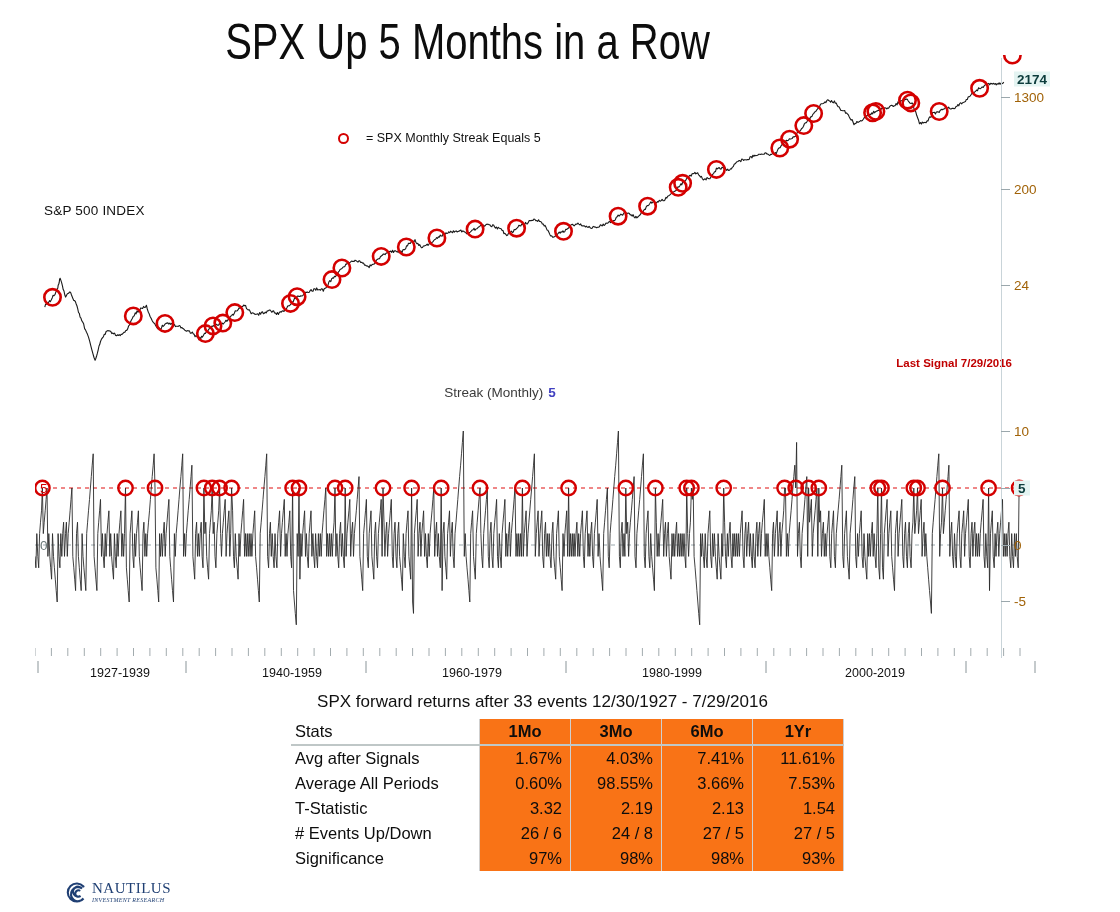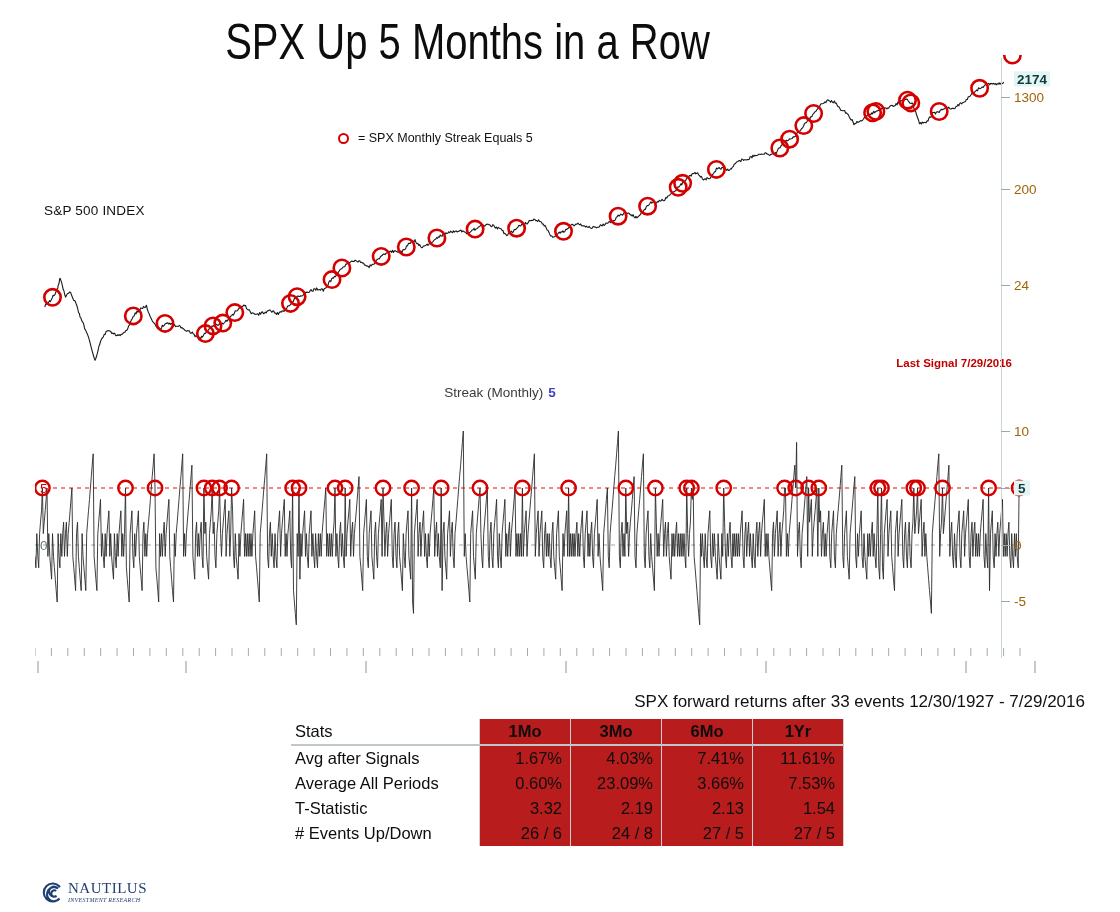--- a/index.html
+++ b/index.html
@@ -8,21 +8,21 @@
 
   #chart-root{position:absolute;left:0;top:0;width:1120px;height:912px;}
 
   
   .title{position:absolute;left:0;top:14px;width:935px;text-align:center;
          font-size:50px;line-height:56px;font-weight:400;color:#0d0d0d;
          transform:scaleX(.80);transform-origin:center top;
          letter-spacing:0px;white-space:nowrap;}
 
   
-  .legend{position:absolute;left:338px;top:131px;display:flex;align-items:center;gap:9px;}
+  .legend{position:absolute;left:338px;top:131px;display:flex;align-items:center;gap:17px;}
   .legend-mark{width:11px;height:11px;border:2px solid #d40000;border-radius:50%;box-sizing:border-box;}
   .legend-text{font-size:12.5px;color:#111;white-space:nowrap;}
 
   
   .spx-label{position:absolute;left:44px;top:203px;font-size:13.5px;color:#111;letter-spacing:.2px;}
   .streak-label{position:absolute;left:0;top:385px;width:1000px;text-align:center;
                 font-size:13.5px;color:#3b3b3b;white-space:nowrap;}
   .streak-label .val{color:#4040c0;font-weight:600;padding-left:5px;}
   .last-signal{position:absolute;right:108px;top:357px;font-size:11.5px;color:#c00000;
                font-weight:600;white-space:nowrap;}
@@ -40,35 +40,35 @@
   .lbl-left{position:absolute;font-size:13.5px;transform:translateY(-50%);}
   .lbl-left.red{color:#d40000;left:40px;}
   .lbl-left.gray{color:#6c7a7a;left:40px;}
 
   
   .xaxis{position:absolute;left:35px;top:648px;width:1015px;height:46px;}
   .xlabels{position:absolute;left:35px;top:655px;width:1015px;height:30px;}
   .xlabel{position:absolute;font-size:12.5px;color:#111;transform:translateX(-50%);white-space:nowrap;}
 
   
-  .tbl-caption{position:absolute;left:0;top:692px;width:1085px;text-align:right;
+  .tbl-caption{position:absolute;left:0;top:692px;width:1085px;text-align:center;
                font-size:17px;color:#111;white-space:nowrap;}
   table.stats{position:absolute;left:291px;top:719px;border-collapse:collapse;
               font-size:16.5px;color:#0d0d0d;}
   table.stats th,table.stats td{padding:1px 8px 2px 8px;line-height:22px;white-space:nowrap;}
   table.stats .rowhead{text-align:left;font-weight:400;width:176px;padding-left:4px;}
-  table.stats .num{text-align:right;width:74px;background:#b91c1c;
+  table.stats .num{text-align:right;width:74px;background:#f97316;
                    border-left:1px solid #cfcfcf;border-right:1px solid #cfcfcf;}
   table.stats thead .num{text-align:center;}
   table.stats thead th{border-bottom:2px solid #bfc7c7;margin-top:28px;}
   table.stats thead .rowhead{border-bottom:2px solid #bfc7c7;}
 
   
   .footer{position:absolute;left:0;top:884px;width:1120px;height:28px;font-size:10.5px;color:#1a1a1a;}
-  .logo{position:absolute;left:39px;top:879px;display:flex;align-items:center;gap:3px;}
+  .logo{position:absolute;left:63px;top:879px;display:flex;align-items:center;gap:3px;}
   .logo-txt{display:flex;flex-direction:column;line-height:1;}
   .logo-name{font-size:15px;letter-spacing:.5px;color:#1f3f73;font-family:"Liberation Serif",serif;}
   .logo-sub{font-size:6px;letter-spacing:.3px;color:#1f3f73;font-style:italic;
             font-family:"Liberation Serif",serif;margin-top:1px;}
 
   svg{display:block;}
 </style>
 </head>
 <body>
 
@@ -266,20 +266,27 @@
     <g id="xmajor">
         <line x1="3" y1="13" x2="3" y2="25" stroke="#8a9599" stroke-width="1"></line>
         <line x1="151" y1="13" x2="151" y2="25" stroke="#8a9599" stroke-width="1"></line>
         <line x1="331" y1="13" x2="331" y2="25" stroke="#8a9599" stroke-width="1"></line>
         <line x1="531" y1="13" x2="531" y2="25" stroke="#8a9599" stroke-width="1"></line>
         <line x1="731" y1="13" x2="731" y2="25" stroke="#8a9599" stroke-width="1"></line>
         <line x1="931" y1="13" x2="931" y2="25" stroke="#8a9599" stroke-width="1"></line>
         <line x1="1000" y1="13" x2="1000" y2="25" stroke="#8a9599" stroke-width="1"></line>
       </g>
   </svg>
+  <div class="xlabels">
+    <div class="xlabel" style="left:85px;top:11px">1927-1939</div>
+    <div class="xlabel" style="left:257px;top:11px">1940-1959</div>
+    <div class="xlabel" style="left:437px;top:11px">1960-1979</div>
+    <div class="xlabel" style="left:637px;top:11px">1980-1999</div>
+    <div class="xlabel" style="left:840px;top:11px">2000-2019</div>
+  </div>
 
   <div class="tbl-caption">SPX forward returns after 33 events 12/30/1927 - 7/29/2016</div>
 
   <table class="stats">
     <thead>
       <tr>
         <th class="rowhead">Stats</th>
         <th class="num">1Mo</th>
         <th class="num">3Mo</th>
         <th class="num">6Mo</th>
@@ -290,37 +297,44 @@
       <tr>
         <td class="rowhead">Avg after Signals</td>
         <td class="num">1.67%</td>
         <td class="num">4.03%</td>
         <td class="num">7.41%</td>
         <td class="num">11.61%</td>
       </tr>
       <tr>
         <td class="rowhead">Average All Periods</td>
         <td class="num">0.60%</td>
-        <td class="num">23.09%</td>
+        <td class="num">98.55%</td>
         <td class="num">3.66%</td>
         <td class="num">7.53%</td>
       </tr>
       <tr>
         <td class="rowhead">T-Statistic</td>
         <td class="num">3.32</td>
         <td class="num">2.19</td>
         <td class="num">2.13</td>
         <td class="num">1.54</td>
       </tr>
       <tr>
         <td class="rowhead"># Events Up/Down</td>
         <td class="num">26 / 6</td>
         <td class="num">24 / 8</td>
         <td class="num">27 / 5</td>
         <td class="num">27 / 5</td>
+      </tr>
+      <tr>
+        <td class="rowhead">Significance</td>
+        <td class="num">97%</td>
+        <td class="num">98%</td>
+        <td class="num">98%</td>
+        <td class="num">93%</td>
       </tr>
     </tbody>
   </table>
 
   <div class="logo">
     <svg width="26" height="26" viewBox="0 0 26 26">
       <path d="M20.5 7.5 A9 9 0 1 0 20.5 19.5 A7 7 0 1 1 19 9.5 A5 5 0 1 0 17.5 17 A3.2 3.2 0 1 1 16.5 11.5" fill="none" stroke="#1f3f73" stroke-width="2.1" stroke-linecap="round"></path>
       <path d="M7 16 Q10 23 14 25 Q9 22 7.5 18 Z" fill="#1f3f73"></path>
     </svg>
     <span class="logo-txt">

